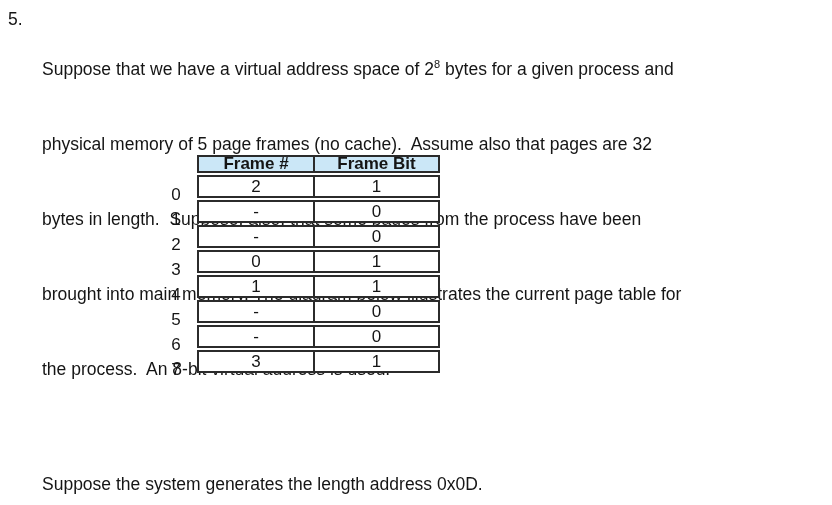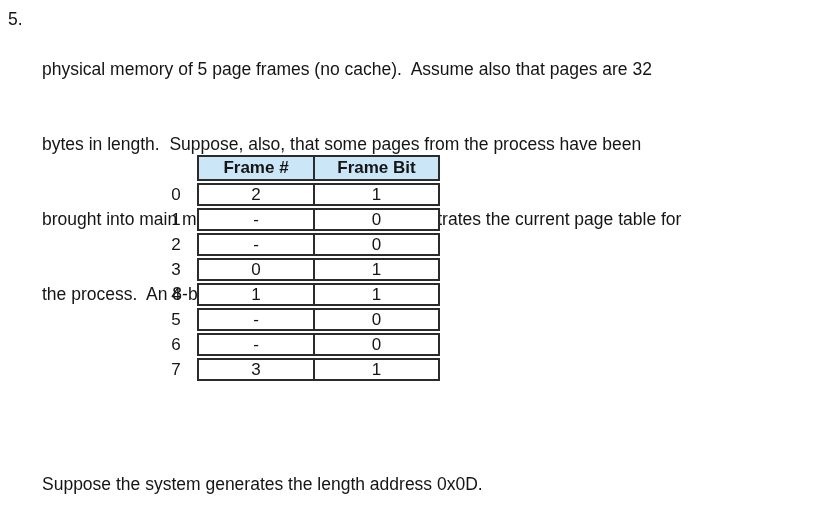--- a/index.html
+++ b/index.html
@@ -35,21 +35,21 @@
   .pt-boxes {}
   .pt-box {
     display: flex;
     box-sizing: border-box;
     border: 2px solid var(--table-border, #2b2b2b);
     background: #ffffff;
     height: 23px;
     margin-bottom: 2px;
   }
   .pt-box.header {
-    height: 26px;
+    height: 18px;
     background: var(--header-bg, #cbe7f7);
     font-weight: bold;
   }
   .pt-cell {
     display: flex;
     align-items: center;
     justify-content: center;
     font-size: 17px;
     overflow: visible;
   }
@@ -68,20 +68,21 @@
   }
 </style>
 </head>
 <body>
 
 <div class="page">
 
   <div class="question">
     <div class="qnum">5.</div>
     <div class="qtext">
+      <div><span>Suppose that we have a virtual address space of 2</span><sup>8</sup><span> bytes for a given process and</span></div>
       <div>physical memory of 5 page frames (no cache).  Assume also that pages are 32</div>
       <div>bytes in length.  Suppose, also, that some pages from the process have been</div>
       <div>brought into main memory. The diagram below illustrates the current page table for</div>
       <div>the process.  An 8-bit virtual address is used.</div>
     </div>
   </div>
 
   <div class="pt">
     <div class="pt-labels">
       <div class="pt-label-spacer"></div>

